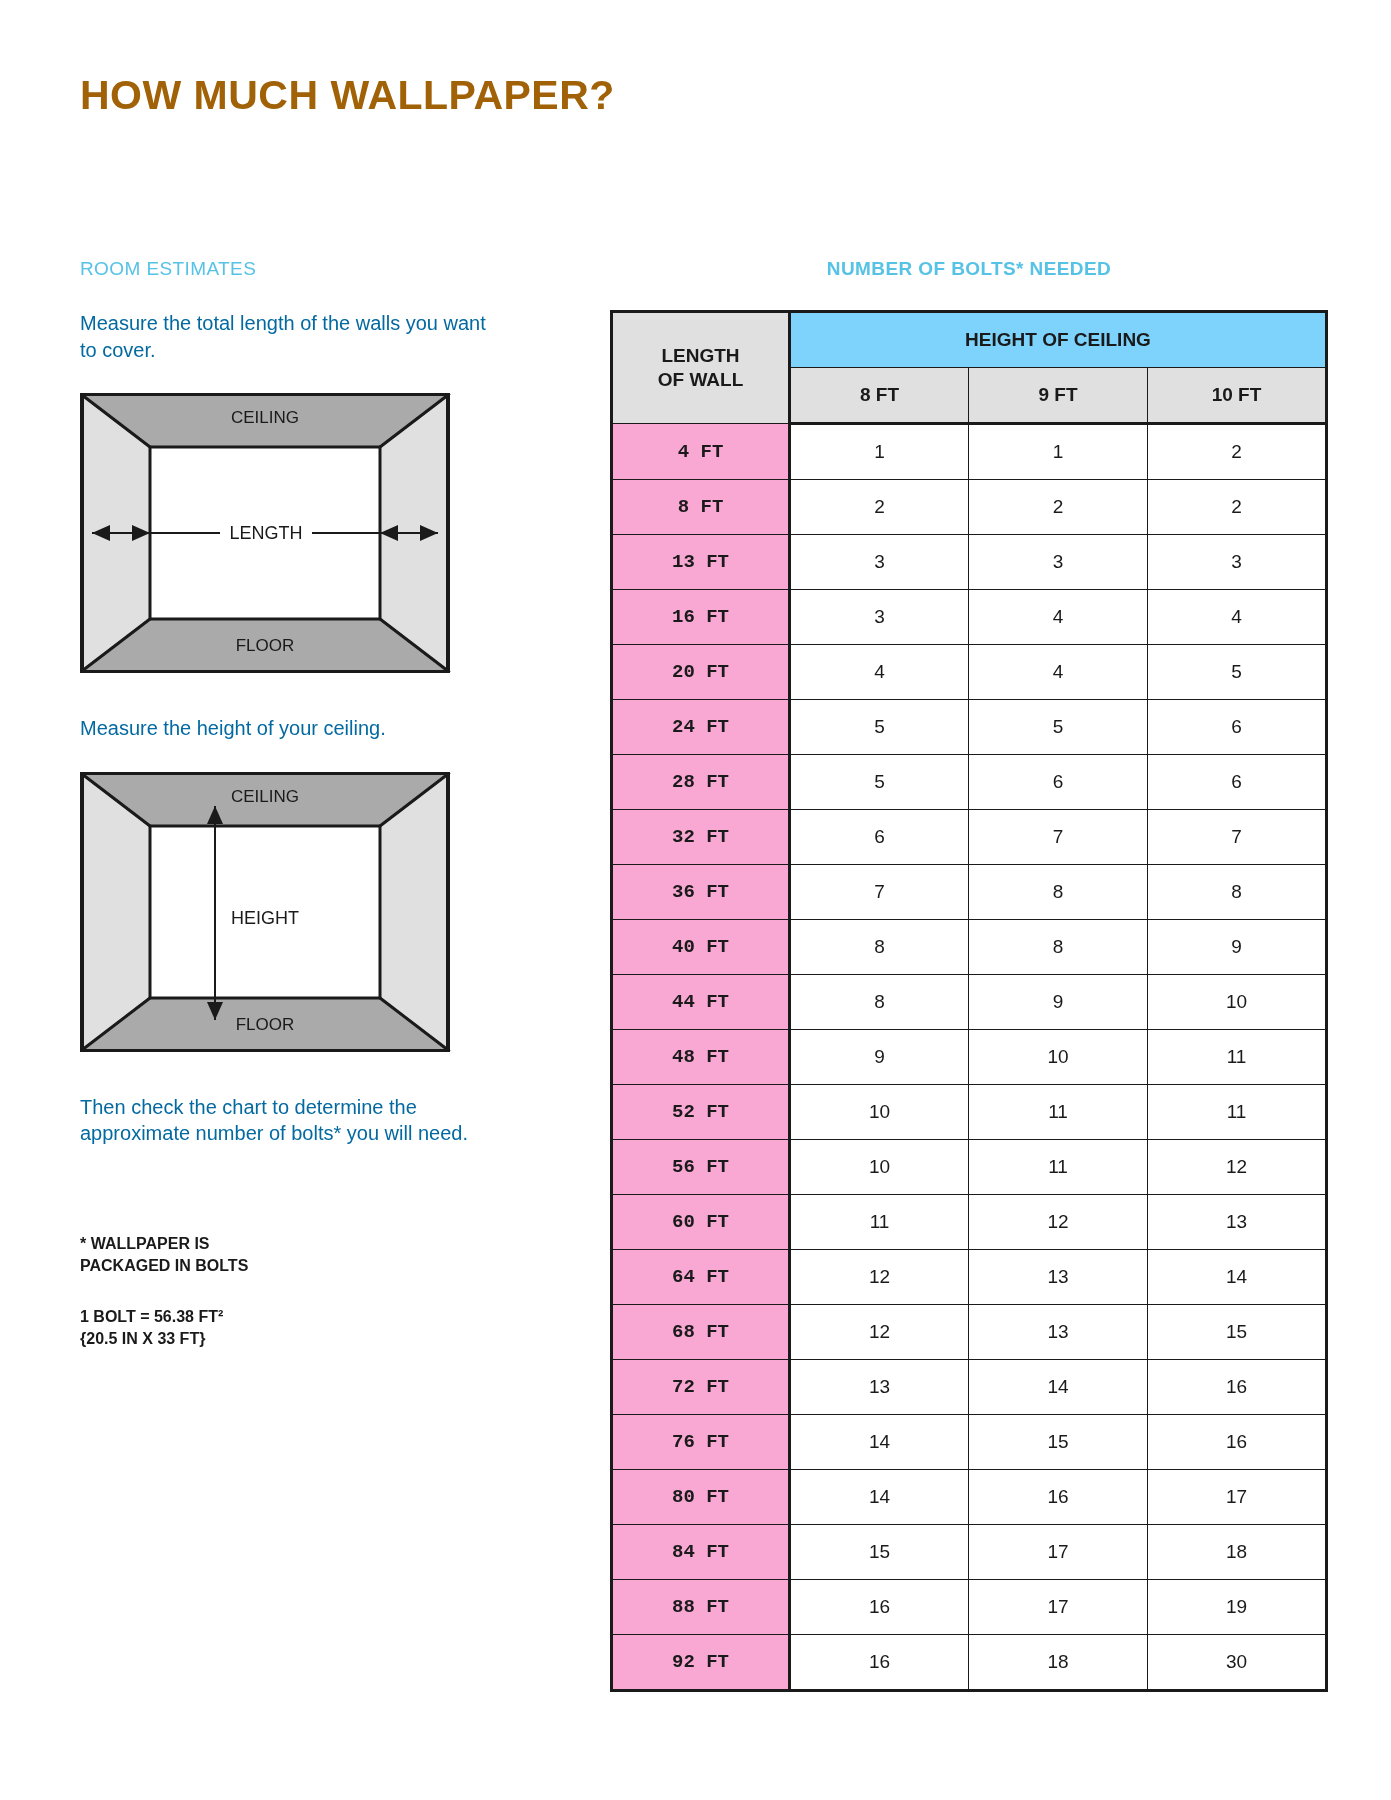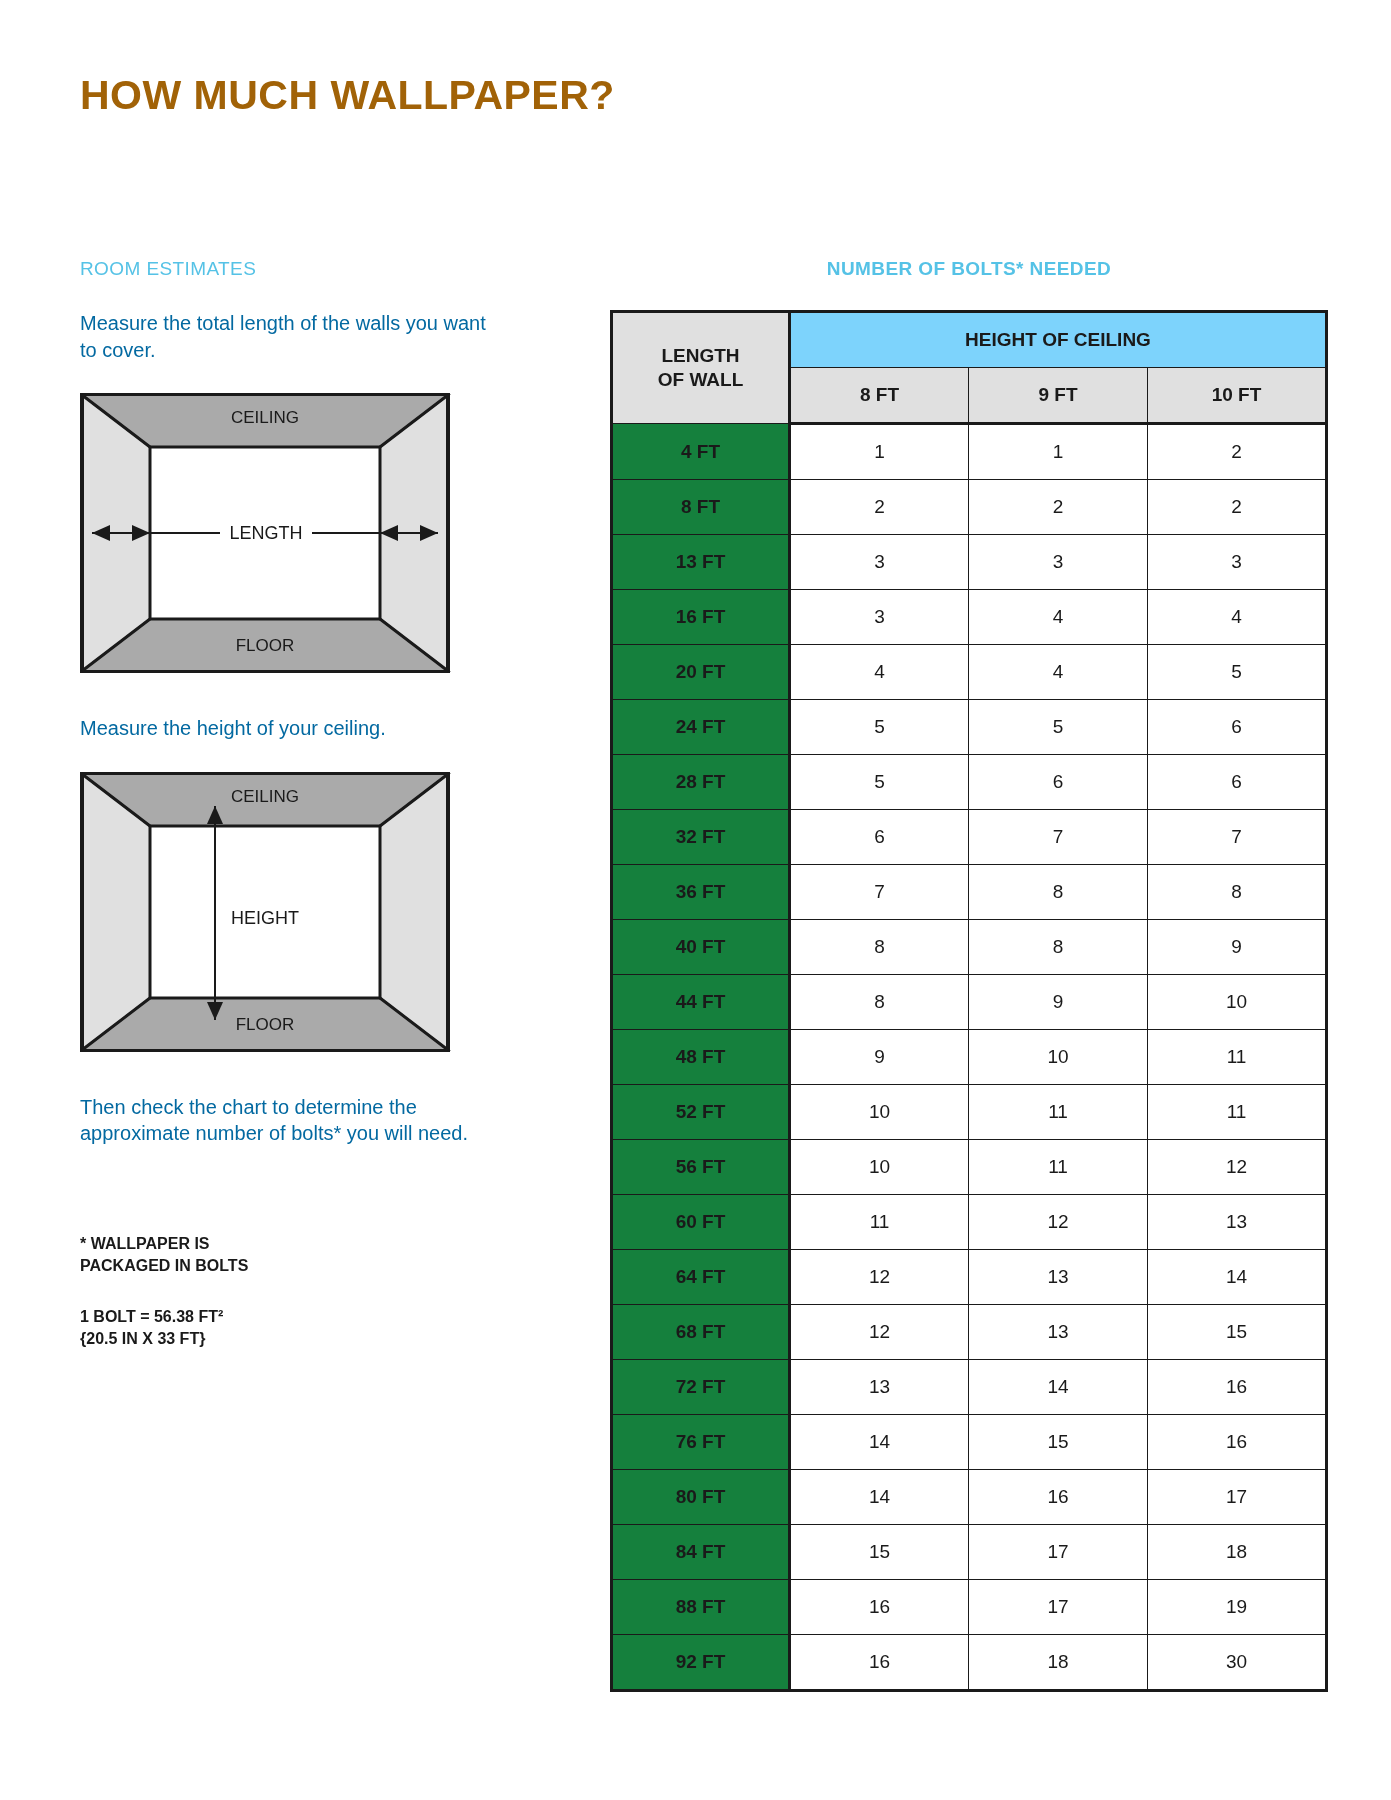--- a/index.html
+++ b/index.html
@@ -108,22 +108,23 @@
     font-size: 20px;
     height: 52px;
   }
   .sub-head {
     background: #e0e0e0;
     font-weight: bold;
     font-size: 19px;
     height: 52px;
   }
   .row-label {
-    background: #15803d;
-    font-weight: bold;
+    background: #f9a8d4;
+    font-weight: bold;
+    font-family: Liberation Mono, monospace;
   }
   .val-cell {
     background: #ffffff;
     font-weight: normal;
   }
   table.bolt-table {
     border: 3px solid #1a1a1a;
   }
   .thick-right { border-right: 3px solid #1a1a1a !important; }
   .thick-bottom { border-bottom: 3px solid #1a1a1a !important; }

